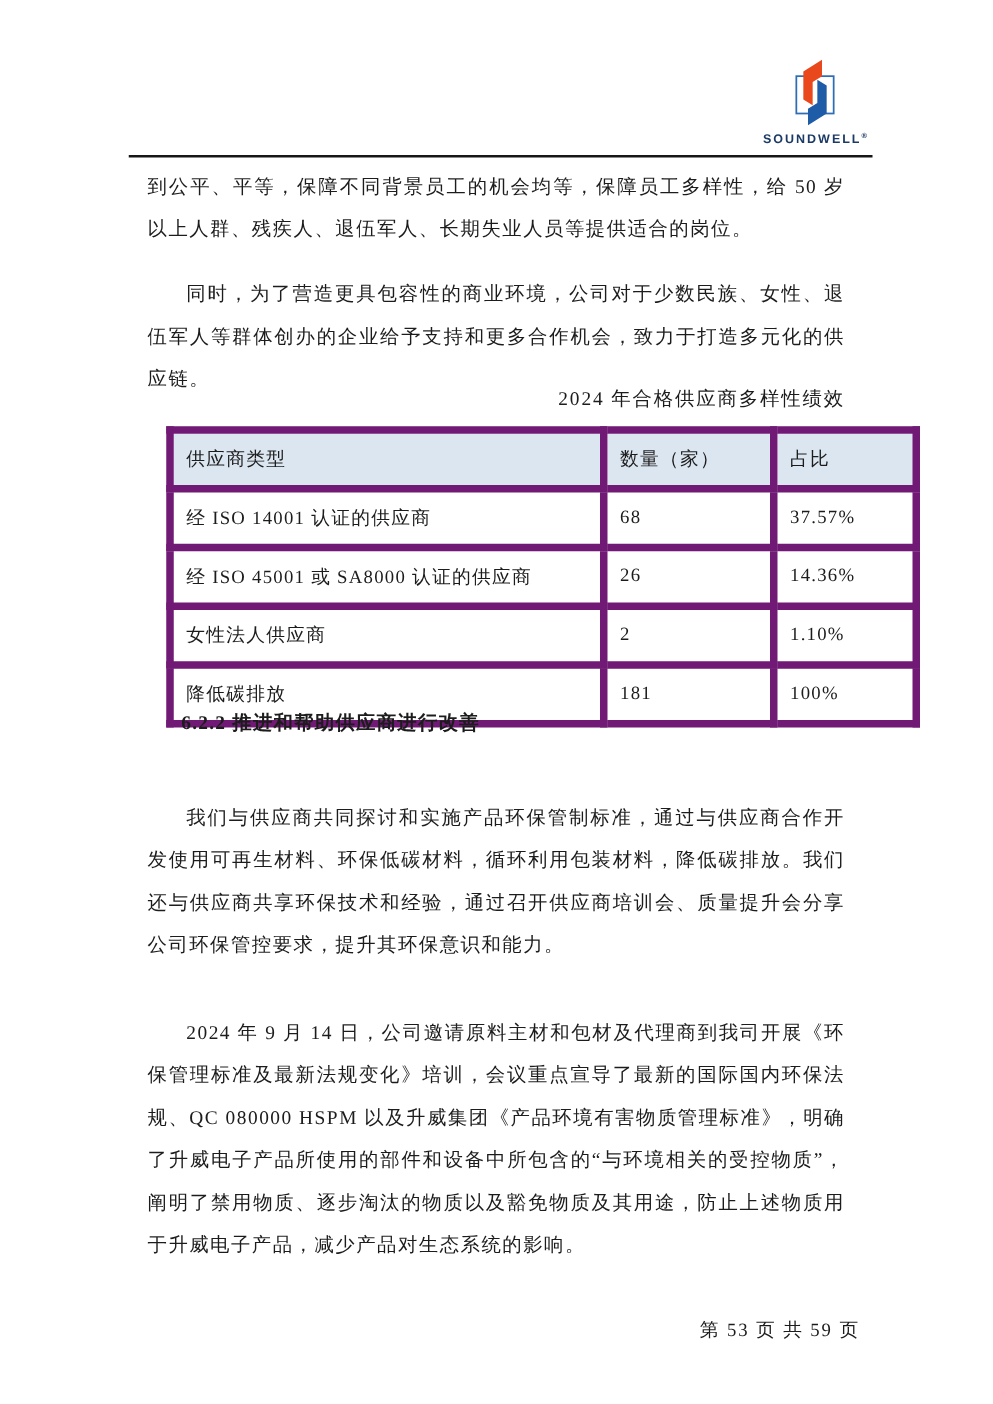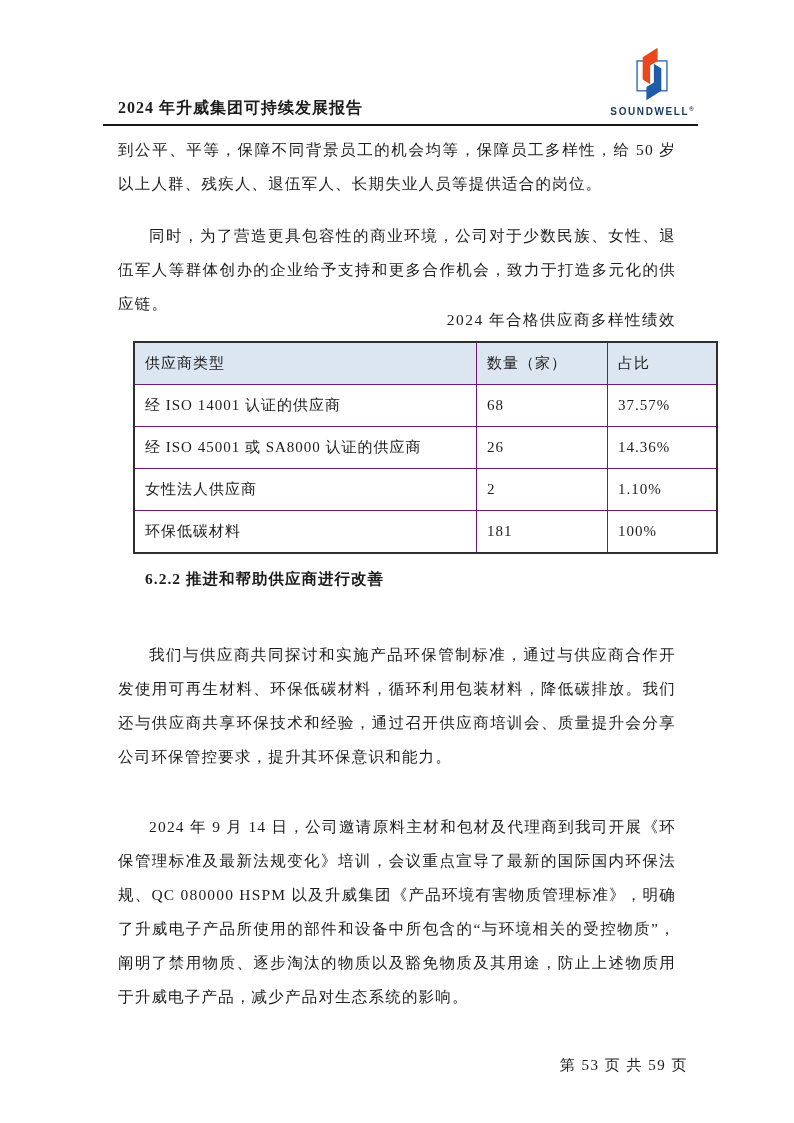--- a/index.html
+++ b/index.html
@@ -56,21 +56,21 @@
   }
   
   .sup-table{
     position:absolute;left:15px;top:341px;
     border-collapse:collapse;table-layout:fixed;
     width:531px;
     font-size:15px;letter-spacing:1px;
     border:2px solid #2e2e2e;
   }
   .sup-table th,.sup-table td{
-    border:1px solid #701a75;
+    border:6px solid #701a75;
     height:41px;padding:0 6px 0 10px;
     text-align:left;vertical-align:middle;
     font-weight:normal;
     overflow:hidden;white-space:nowrap;
   }
   .sup-table thead th{background:#dce6f1;}
   .col-type{width:325px;}
   .col-qty{width:114px;}
   .col-pct{width:92px;}
   
@@ -78,21 +78,20 @@
     position:absolute;right:106px;top:1051px;
     font-size:15px;letter-spacing:1.5px;line-height:28px;
     white-space:nowrap;
   }
 </style>
 </head>
 <body>
 
 <div class="page">
 
-  <div class="doc-header-title">2024 年升威集团可持续发展报告</div>
   <div class="header-rule"></div>
 
   <div class="logo">
     <svg class="logo-icon" width="56" height="60" viewBox="0 0 60 64" aria-hidden="true">
       <rect x="14" y="18" width="32" height="32" fill="none" stroke="#2f6db5" stroke-width="1.5"></rect>
       <path d="M36 4 L20 14 L20 38 L28 43 L28 23 L36 18 Z" fill="#e8481c"></path>
       <path d="M24 60 L40 50 L40 26 L32 21 L32 41 L24 46 Z" fill="#1e5ca8"></path>
     </svg>
     <div class="logo-brand"><span>SOUNDWELL</span><sup>®</sup></div>
   </div>
@@ -123,21 +122,21 @@
           <td>经 ISO 45001 或 SA8000 认证的供应商</td>
           <td>26</td>
           <td>14.36%</td>
         </tr>
         <tr>
           <td>女性法人供应商</td>
           <td>2</td>
           <td>1.10%</td>
         </tr>
         <tr>
-          <td>环保低碳材料</td>
+          <td>降低碳排放</td>
           <td>181</td>
           <td>100%</td>
         </tr>
       </tbody>
     </table>
 
     <h3 class="section-heading">6.2.2 推进和帮助供应商进行改善</h3>
 
     <p class="body-par p3 indent">我们与供应商共同探讨和实施产品环保管制标准，通过与供应商合作开发使用可再生材料、环保低碳材料，循环利用包装材料，降低碳排放。我们还与供应商共享环保技术和经验，通过召开供应商培训会、质量提升会分享公司环保管控要求，提升其环保意识和能力。</p>
 

